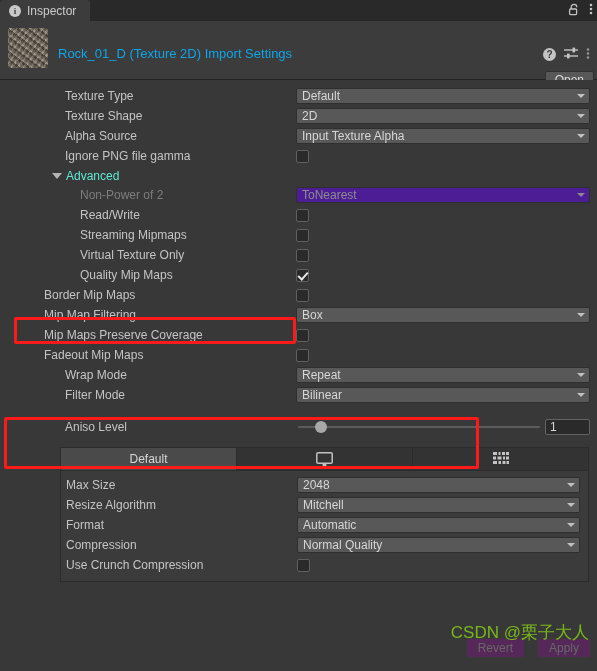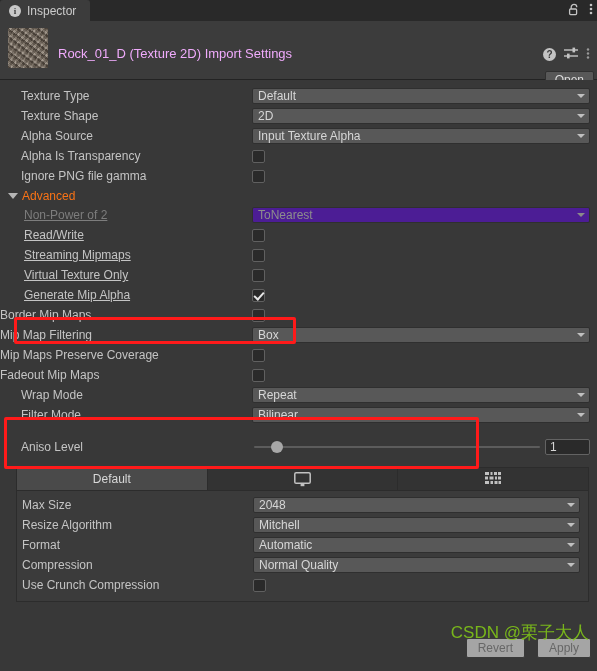--- a/index.html
+++ b/index.html
@@ -72,21 +72,21 @@
     background-color: #8a8075;
     background-image:
       repeating-linear-gradient(37deg, rgba(60,52,44,.55) 0 2px, rgba(180,170,158,.35) 2px 4px, rgba(110,100,88,.5) 4px 6px),
       repeating-linear-gradient(-51deg, rgba(40,34,28,.45) 0 3px, rgba(200,192,180,.25) 3px 5px),
       repeating-linear-gradient(97deg, rgba(90,80,70,.4) 0 2px, rgba(160,150,138,.3) 2px 3px);
   }
   .header-title {
     position: absolute;
     left: 58px; top: 25px;
     font-size: 13px;
-    color: #f0abfc;
+    color: #0ea5e9;
   }
   .header-icons {
     position: absolute;
     right: 7px; top: 26px;
     display: flex;
     align-items: center;
     gap: 8px;
   }
   .qmark {
     width: 13px; height: 13px;
@@ -105,36 +105,37 @@
     color: #dcdcdc;
     font-size: 12px;
     padding: 1px 9px 2px 9px;
   }
 
   
   .body {
     background: #383838;
     position: relative;
     padding-top: 6px;
+    padding-left: 44px;
   }
 
   .row {
     height: 20px;
     display: flex;
     align-items: center;
     position: relative;
   }
   .label {
     color: #c4c4c4;
     font-size: 12px;
     white-space: nowrap;
   }
   .label.dim { color: #7d7d7d; }
   .lbl-l1 { margin-left: 21px; }
-  .lbl-l2 { margin-left: 24px; text-decoration: underline; }
+  .lbl-l2 { margin-left: 36px; }
   .lbl-l3 { }
 
   .ctrl-col { position: absolute; left: 252px; right: 7px; }
 
   .dropdown {
     height: 16px;
     background: #585858;
     border: 1px solid #2f2f2f;
     border-radius: 2px;
     color: #d6d6d6;
@@ -174,21 +175,21 @@
     border-width: 0 2px 2px 0;
     transform: rotate(42deg);
   }
 
   .foldout {
     height: 19px;
     display: flex;
     align-items: center;
     margin-left: 8px;
     font-size: 12px;
-    color: #f97316;
+    color: #5eead4;
   }
   .foldout .tri {
     width: 0; height: 0;
     border-left: 5px solid transparent;
     border-right: 5px solid transparent;
     border-top: 6px solid #b5b5b5;
     margin-right: 4px;
   }
 
   
@@ -256,21 +257,21 @@
     border-radius: 2px;
     box-sizing: border-box;
     pointer-events: none;
   }
 
   
   .footer { position: absolute; left: 0; right: 0; bottom: 0; height: 46px; }
   .ghost-btn {
     position: absolute;
     bottom: 13px;
-    background: #ffffff;
+    background: #701a75;
     border: 1px solid #3a3a3a;
     border-radius: 2px;
     color: #8e8e8e;
     font-size: 12px;
     padding: 2px 11px;
     opacity: .55;
   }
   .watermark {
     position: absolute;
     right: 8px; bottom: 27px;
@@ -353,26 +354,20 @@
       <div class="row">
         <span class="label lbl-l1">Alpha Source</span>
         <div class="ctrl-col">
           <div class="dropdown">
             <span>Input Texture Alpha</span>
             <span class="dd-arrow"></span>
           </div>
         </div>
       </div>
       <div class="row">
-        <span class="label lbl-l1">Alpha Is Transparency</span>
-        <div class="ctrl-col">
-          <div class="checkbox"></div>
-        </div>
-      </div>
-      <div class="row">
         <span class="label lbl-l1">Ignore PNG file gamma</span>
         <div class="ctrl-col">
           <div class="checkbox"></div>
         </div>
       </div>
     </div>
 
   <div class="foldout">
     <span class="tri"></span>
     <span>Advanced</span>
@@ -400,21 +395,21 @@
           <div class="checkbox"></div>
         </div>
       </div>
       <div class="row">
         <span class="label lbl-l2">Virtual Texture Only</span>
         <div class="ctrl-col">
           <div class="checkbox"></div>
         </div>
       </div>
       <div class="row">
-        <span class="label lbl-l2">Generate Mip Alpha</span>
+        <span class="label lbl-l2">Quality Mip Maps</span>
         <div class="ctrl-col">
           <div class="checkbox checked"></div>
         </div>
       </div>
       <div class="row">
         <span class="label lbl-l3">Border Mip Maps</span>
         <div class="ctrl-col">
           <div class="checkbox"></div>
         </div>
       </div>

